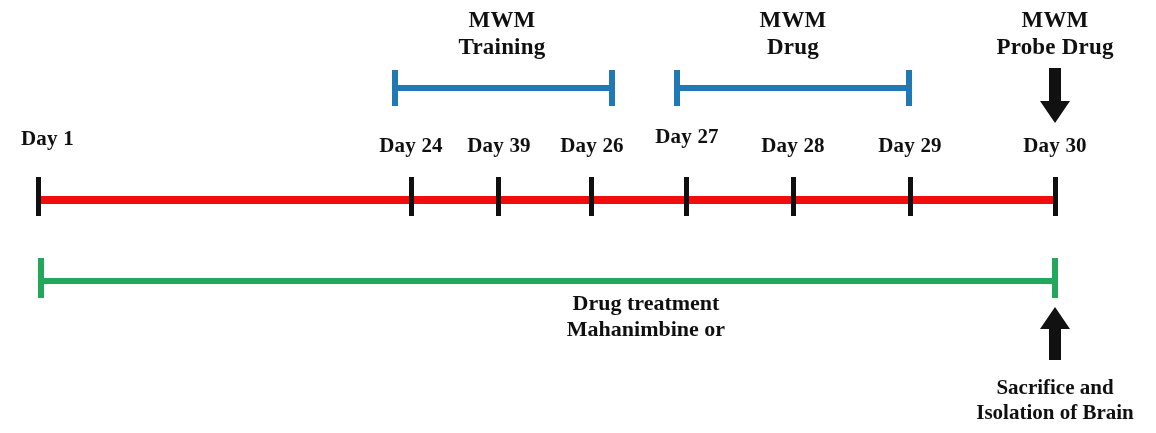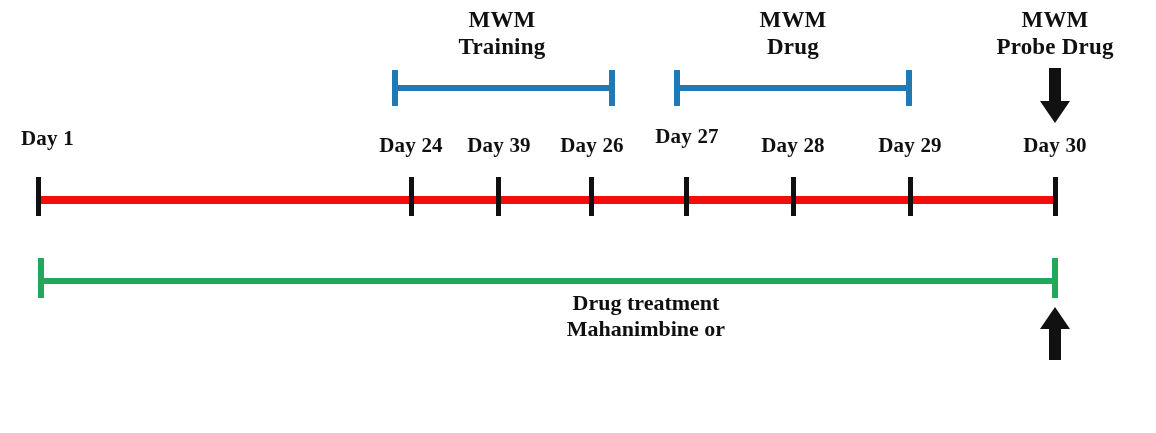--- a/index.html
+++ b/index.html
@@ -181,14 +181,18 @@
     <div>Drug treatment</div>
     <div>Mahanimbine or</div>
   </div>
 
   <div class="arrow" style="left:1038px; top:307px; height:53px;">
     <svg width="34" height="53" viewBox="0 0 34 53" aria-hidden="true">
       <polygon points="17,0 32,22 23,22 23,53 11,53 11,22 2,22" fill="#111111"></polygon>
     </svg>
   </div>
 
+  <div class="caption-block size-sac" style="left:1055px; top:375px;">
+    <div>Sacrifice and</div>
+    <div>Isolation of Brain</div>
+  </div>
 
 </div>
 
 </body></html>

